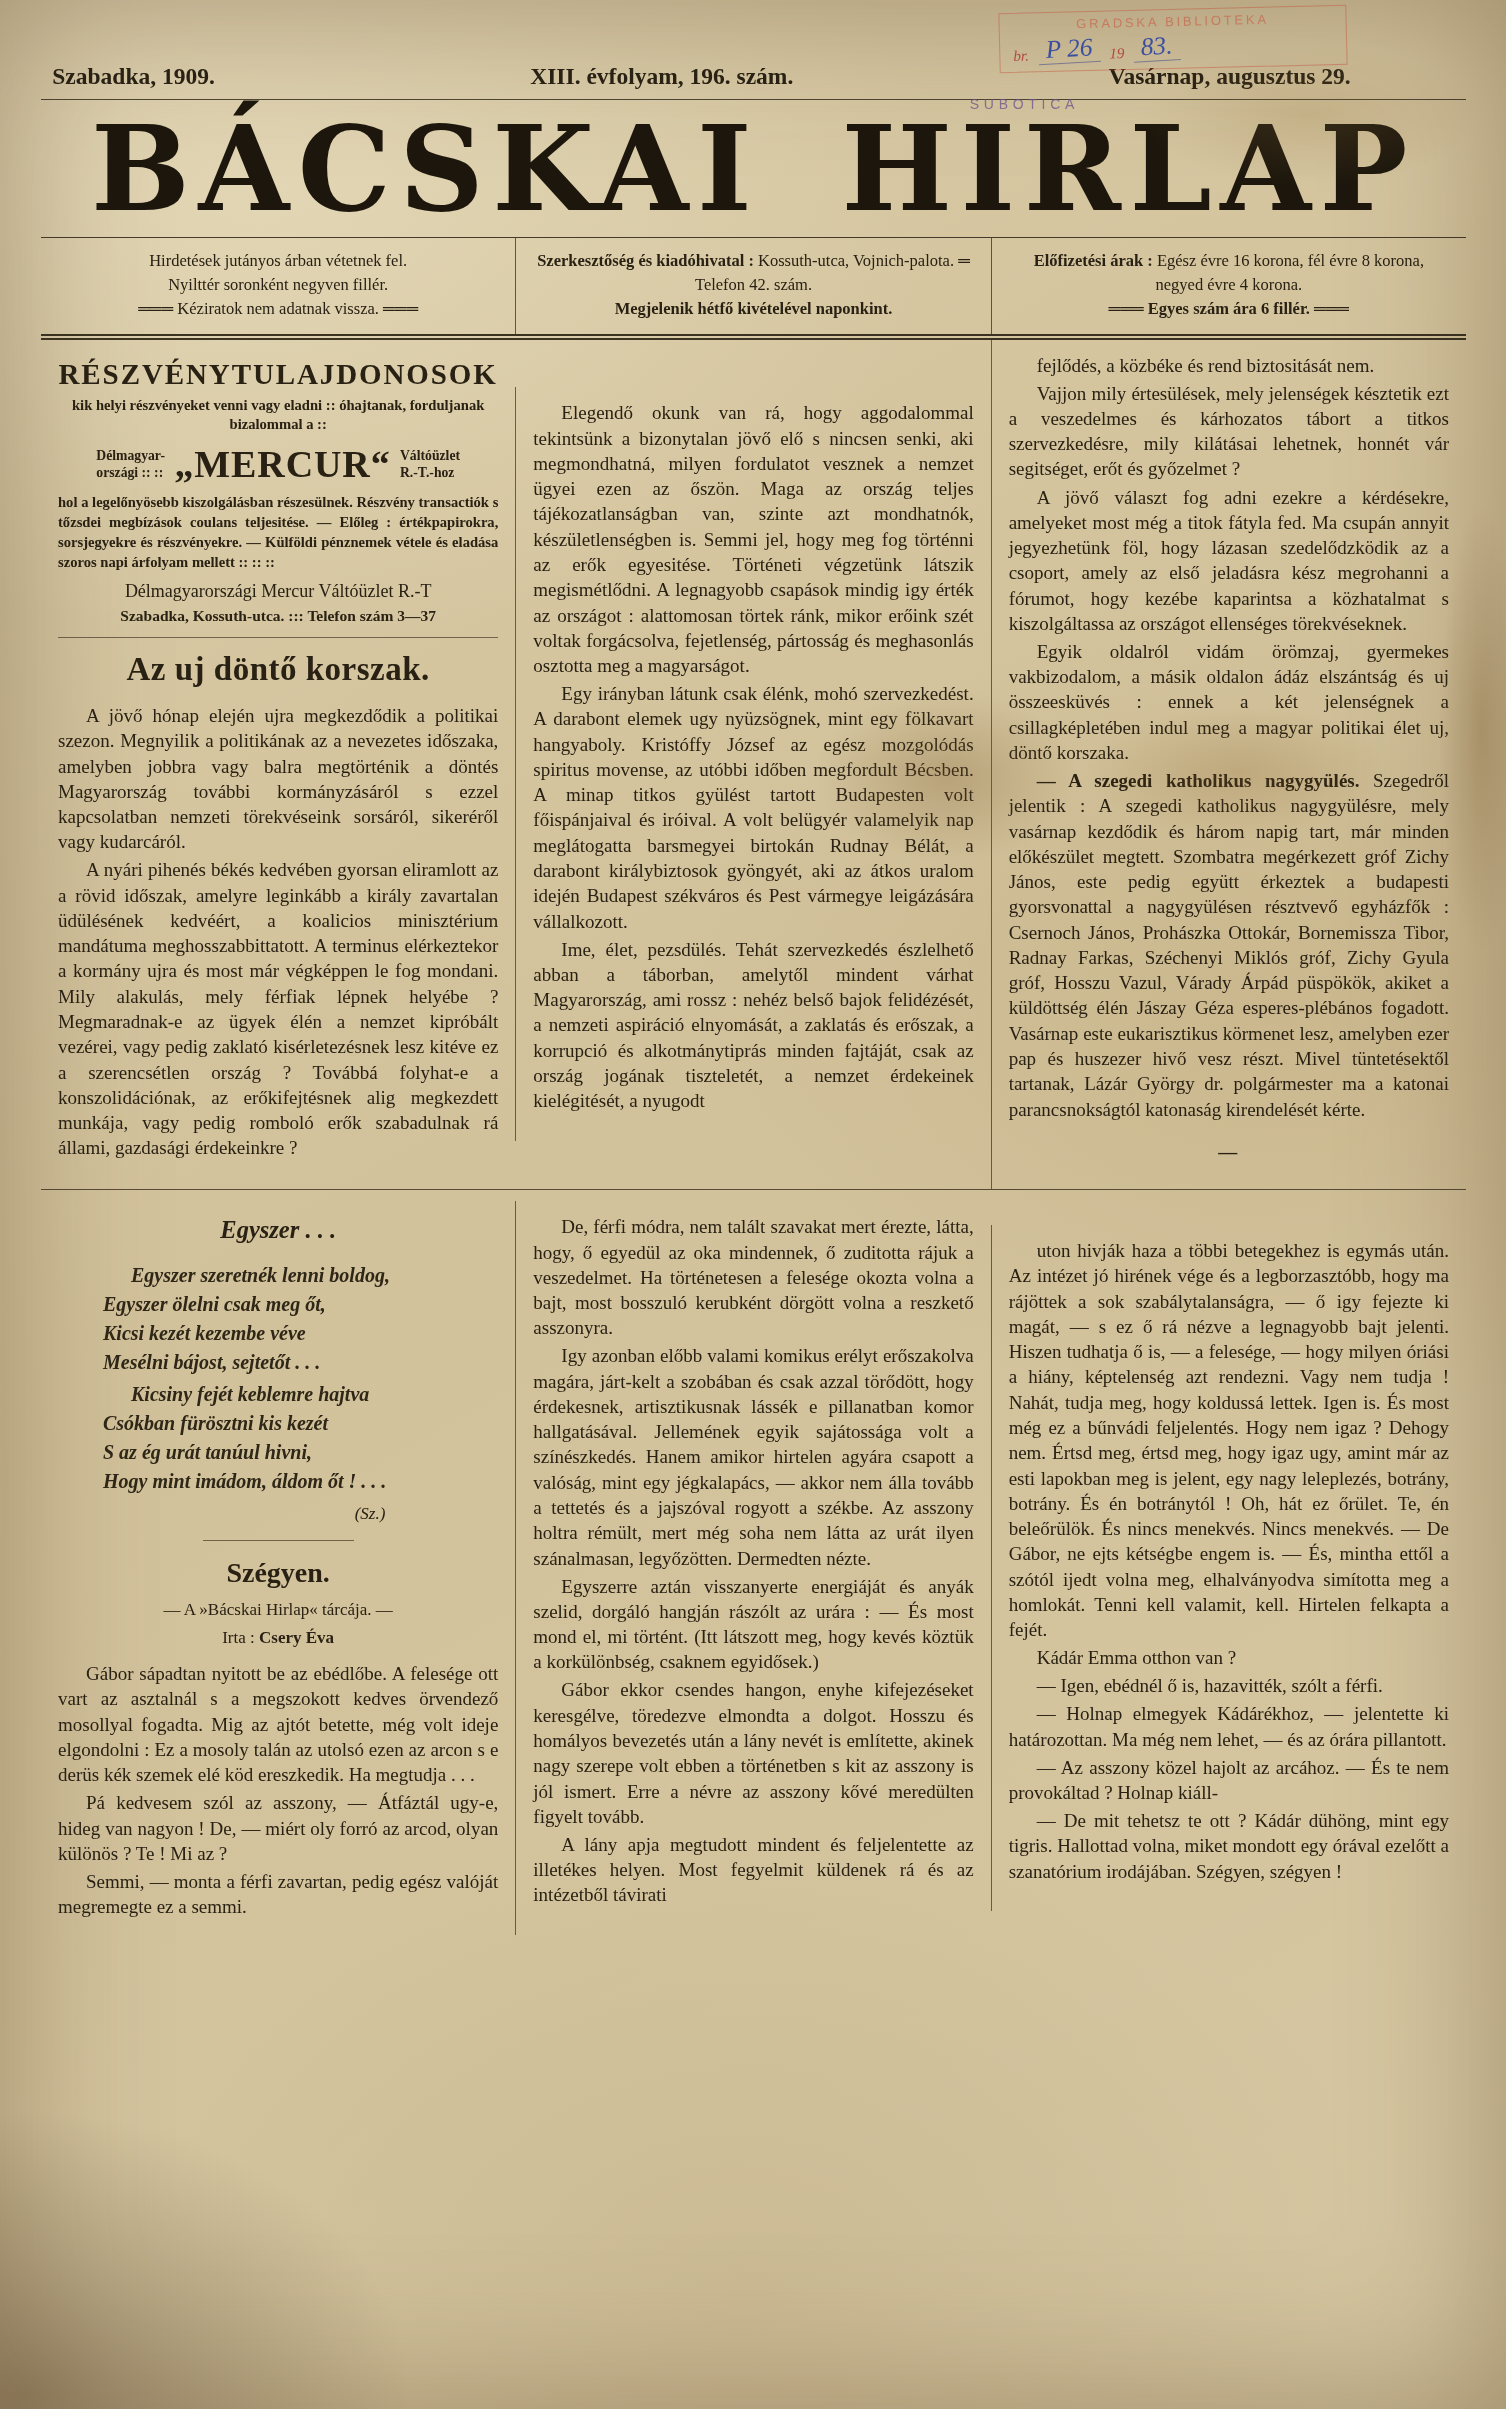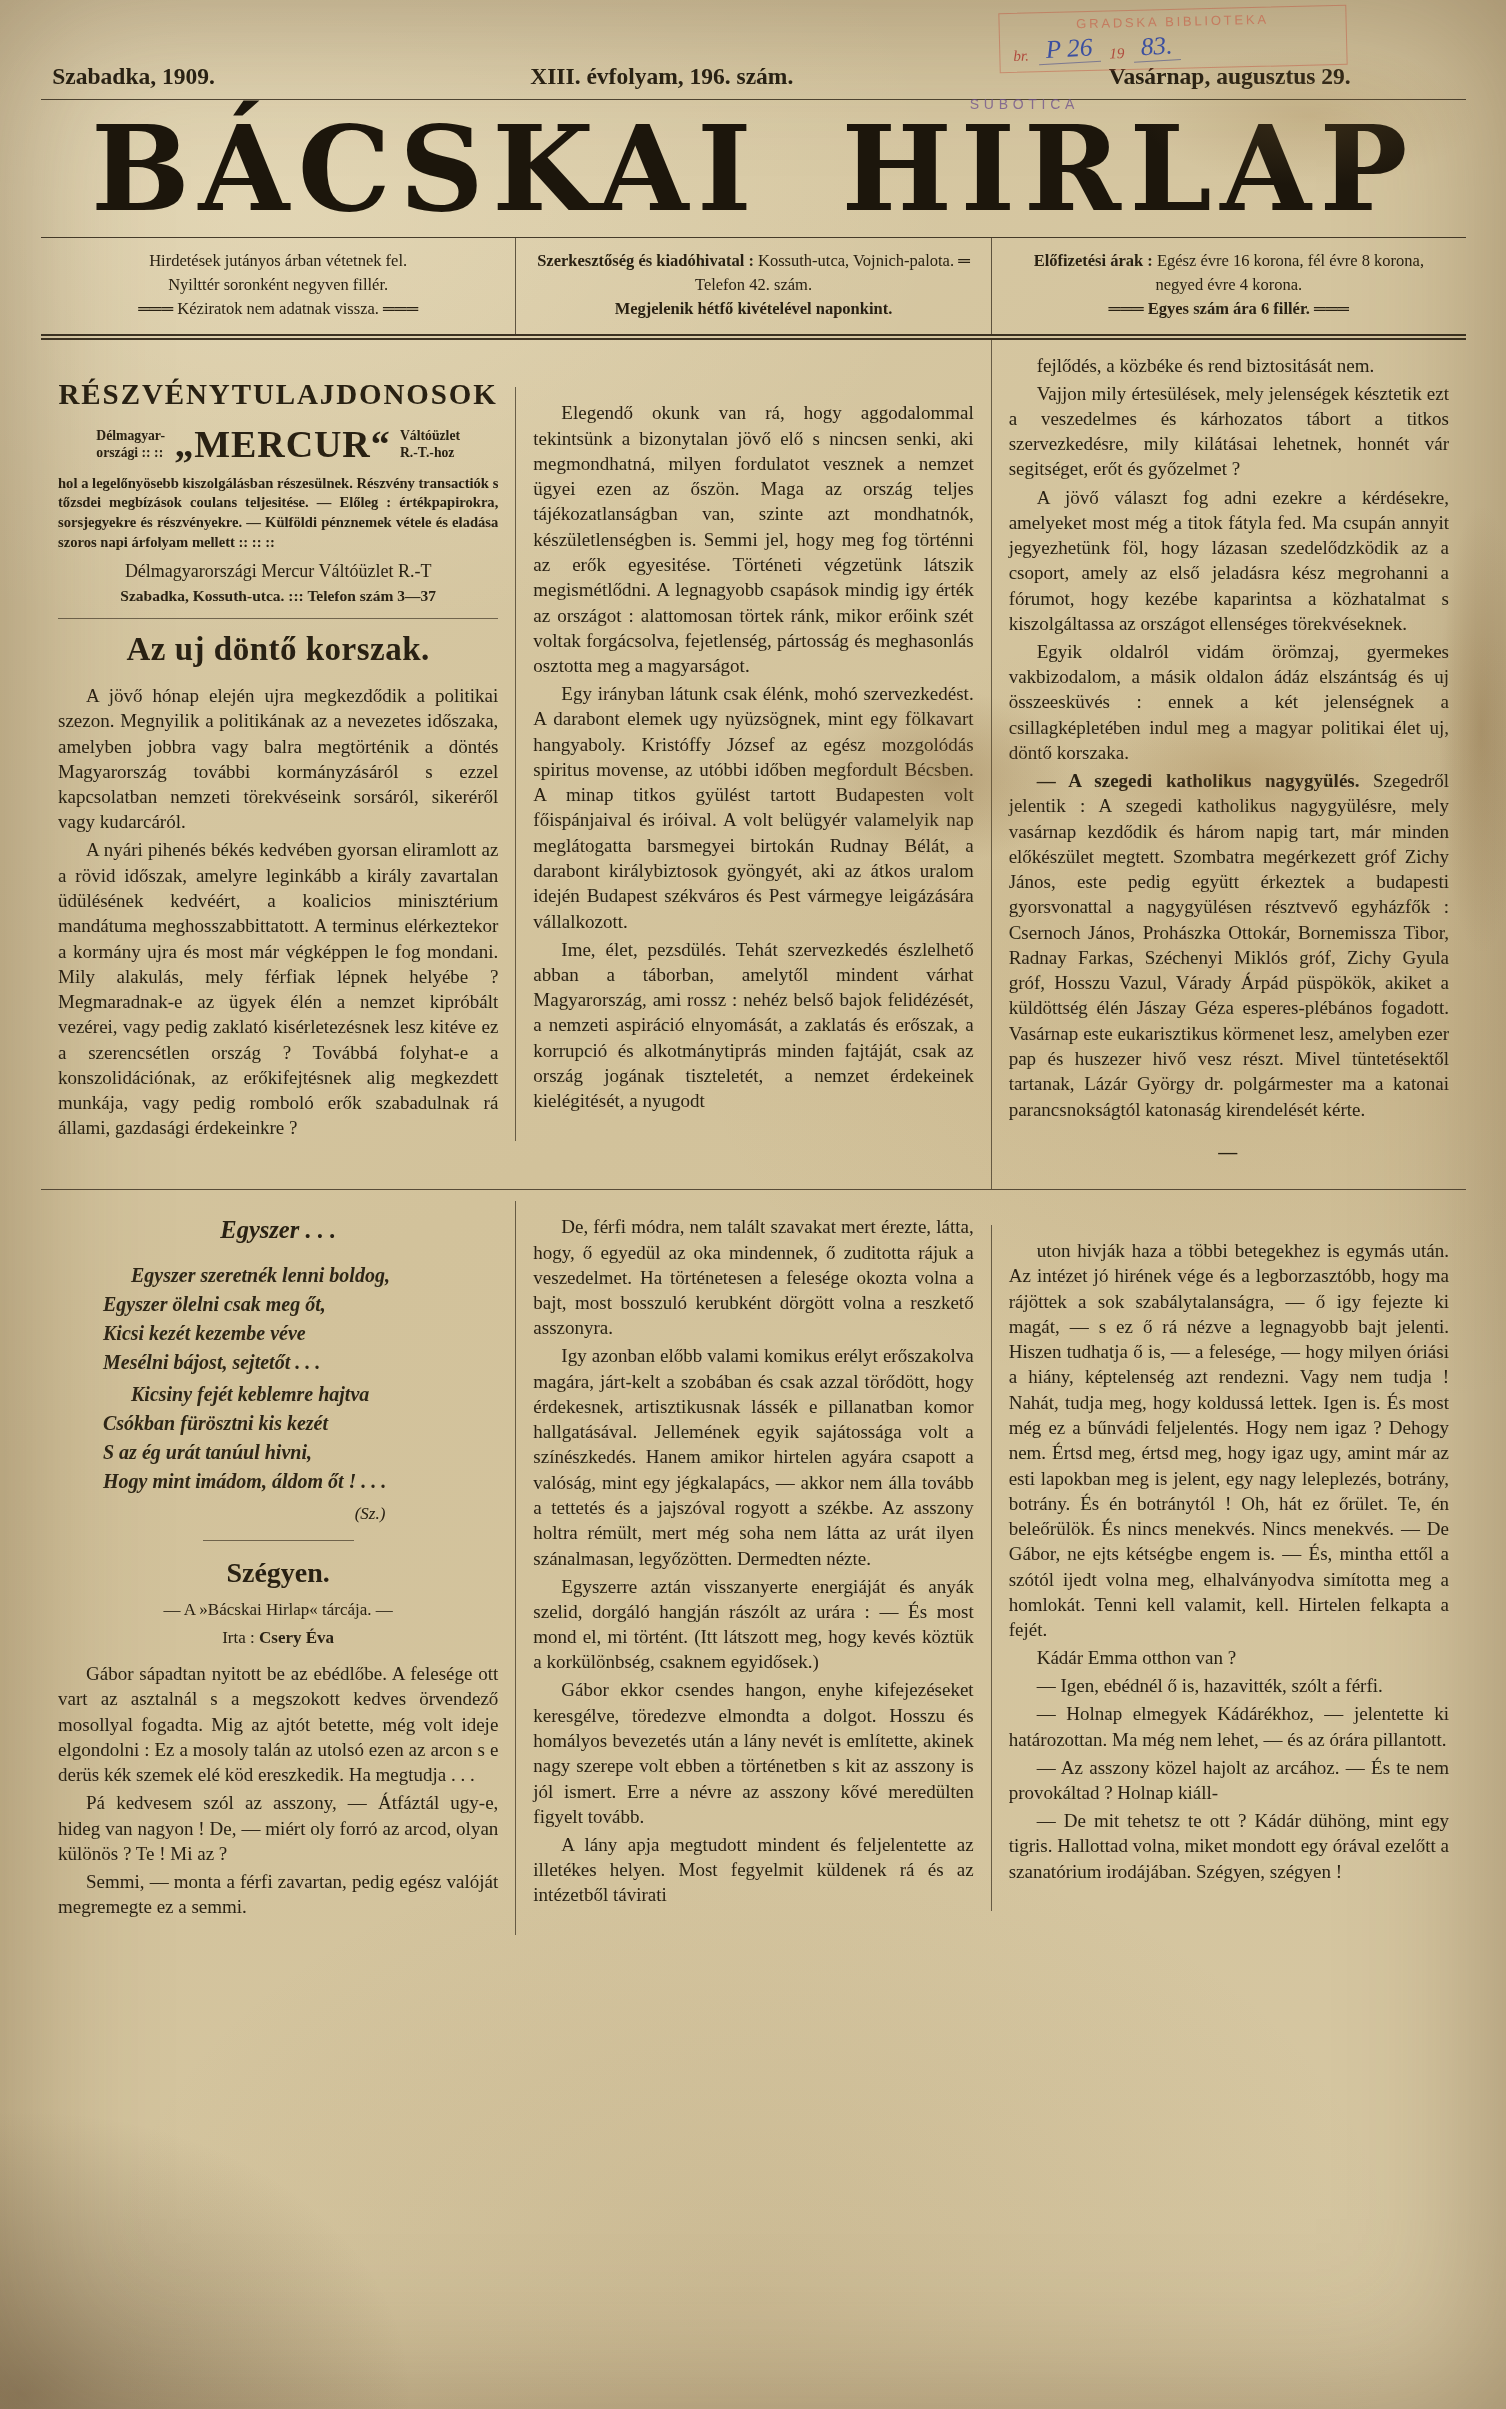--- a/index.html
+++ b/index.html
@@ -150,20 +150,21 @@
         </div>
         <div class="b">═══ Egyes szám ára 6 fillér. ═══</div>
       </div>
     </div>
 
     <main class="band">
 
       <div class="col">
         <div class="ad">
           <div class="ad-headline">RÉSZVÉNYTULAJDONOSOK</div>
+          <div class="ad-subline">kik helyi részvényeket venni vagy eladni :: óhajtanak, forduljanak bizalommal a ::</div>
           <div class="ad-brandrow">
             <div class="ad-brandside">Délmagyar-
 országi :: ::</div>
             <div class="ad-brand">„MERCUR“</div>
             <div class="ad-brandside">Váltóüzlet
 R.-T.-hoz</div>
           </div>
           <div class="ad-body">hol a legelőnyösebb kiszolgálásban részesülnek. Részvény transactiók s tőzsdei megbízások coulans teljesitése. — Előleg : értékpapirokra, sorsjegyekre és részvényekre. — Külföldi pénznemek vétele és eladása szoros napi árfolyam mellett :: :: ::</div>
           <div class="ad-footer1">Délmagyarországi Mercur Váltóüzlet R.-T</div>
           <div class="ad-footer2">Szabadka, Kossuth-utca. ::: Telefon szám 3—37</div>

